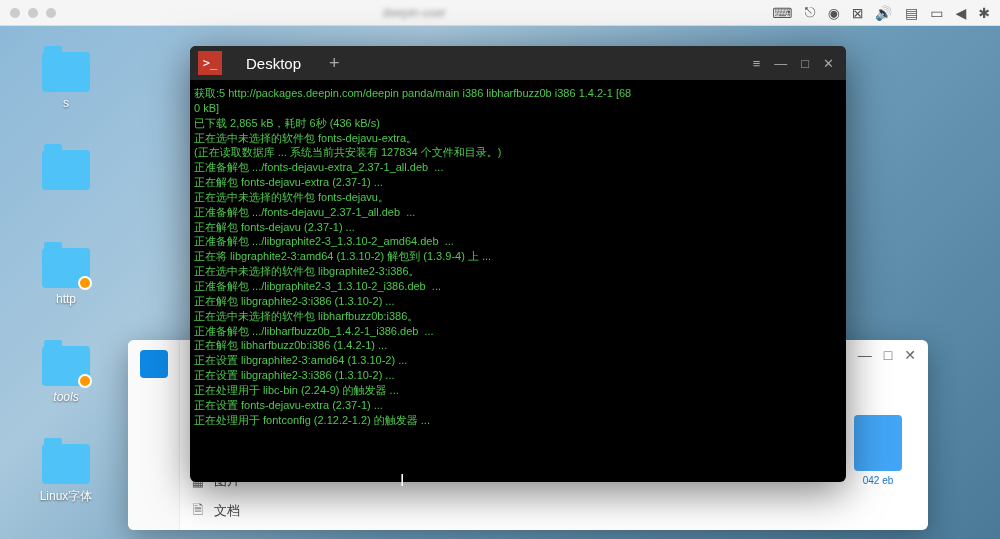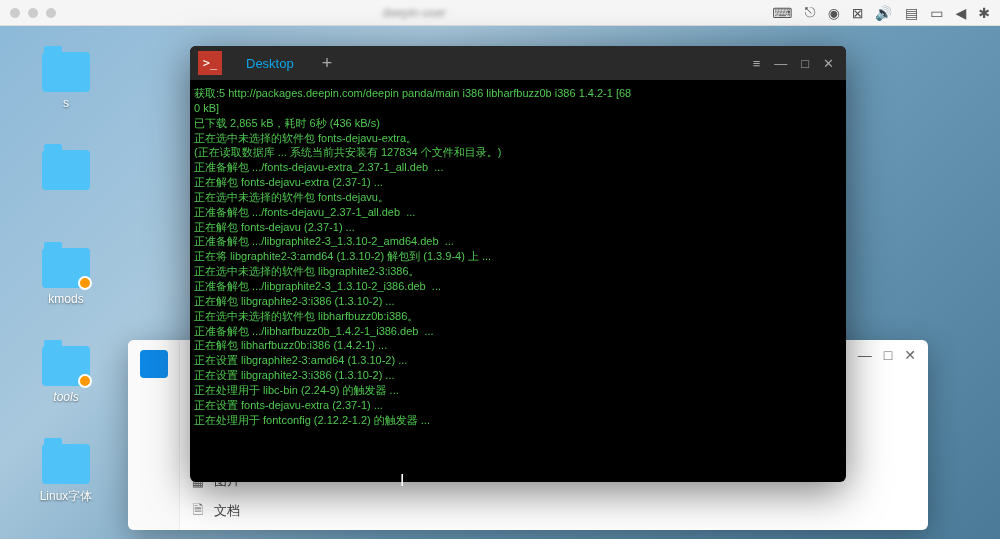--- a/index.html
+++ b/index.html
@@ -83,21 +83,21 @@
 }
 .term-tabbar {
   height: 34px; background: #2a2a2a; display: flex; align-items: center;
   border-radius: 6px 6px 0 0;
 }
 .term-icon {
   width: 24px; height: 24px; background: #c0392b; margin: 0 8px;
   display: flex; align-items: center; justify-content: center;
   color: #fff; font-size: 12px; font-family: monospace;
 }
-.term-tab { color: #0ea5e9; font-size: 13px; padding: 0 16px; }
+.term-tab { color: #ffffff; font-size: 15px; padding: 0 16px; }
 .term-newtab { color: #aaa; font-size: 18px; padding: 0 12px; cursor: pointer; }
 .term-spacer { flex: 1; }
 .term-winbtns { display: flex; gap: 14px; padding: 0 12px; color: #aaa; font-size: 13px; }
 .term-winbtns span { cursor: pointer; }
 .term-body {
   flex: 1; padding: 6px 4px; font-family: Liberation Sans, sans-serif;
   font-size: 11px; line-height: 1.35; color: #4fc94f; overflow: hidden;
   white-space: pre-wrap;
 }
 .text-cursor {
@@ -133,21 +133,21 @@
       <div class="label">s</div>
     </div>
     <div class="desktop-icon" style="left: 34px; top: 150px;">
       <div class="folder-ico"></div>
       <div class="label"></div>
     </div>
     <div class="desktop-icon" style="left: 34px; top: 248px;">
       <div class="folder-ico">
         <div class="folder-badge"></div>
       </div>
-      <div class="label">kmods</div>
+      <div class="label">http</div>
     </div>
     <div class="desktop-icon" style="left: 34px; top: 346px; font-style: italic;">
       <div class="folder-ico">
         <div class="folder-badge"></div>
       </div>
       <div class="label">tools</div>
     </div>
     <div class="desktop-icon" style="left: 34px; top: 444px; align-items: center;">
       <div class="folder-ico"></div>
       <div class="label">Linux字体</div>
@@ -194,20 +194,24 @@
         <div class="ficon doc"></div>
         <div></div>
       </div>
       <div class="file-tile">
         <div class="ficon deb"></div>
         <div>debian</div>
       </div>
       <div class="file-tile">
         <div class="ficon deb"></div>
         <div>debian</div>
+      </div>
+      <div class="file-tile blue-tile" style="margin-left: auto; align-self: center;">
+        <div class="ficon doc"></div>
+        <div>042 eb</div>
       </div>
     </div>
 </div>
 
 <div class="terminal">
   <div class="term-tabbar">
     <div class="term-icon">&gt;_</div>
     <div class="term-tab">Desktop</div>
     <div class="term-newtab">+</div>
     <div class="term-spacer"></div>

